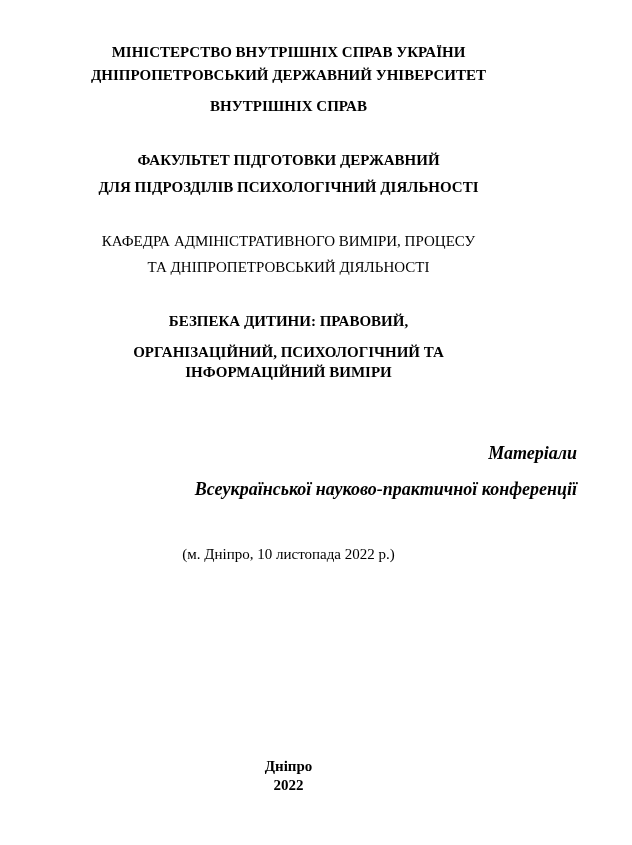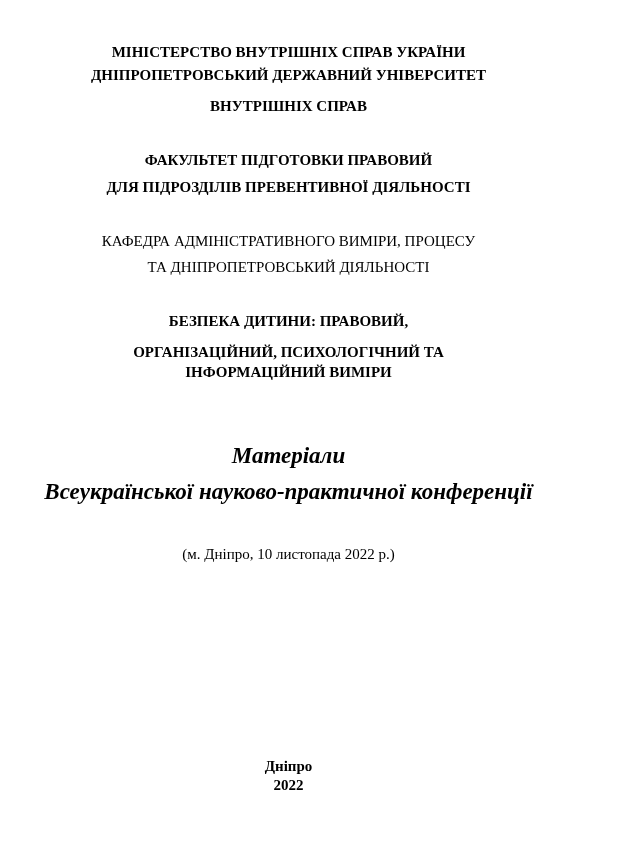--- a/index.html
+++ b/index.html
@@ -1,33 +1,33 @@
 <!DOCTYPE html>
 <html><head>
 <meta charset="utf-8">
 <style>
   html, body { margin: 0; padding: 0; background: #ffffff; }
   body { width: 632px; height: 845px; position: relative; overflow: hidden;
          font-family: "Liberation Serif", "DejaVu Serif", serif; color: #000; }
   .line { position: absolute; left: 0; width: 577px; text-align: center; white-space: nowrap; }
   .b { font-weight: bold; }
   .f15 { font-size: 15px; }
-  .f18 { font-size: 23px; }
+  .f18 { font-size: 18px; text-align: right; }
   .it { font-style: italic; font-weight: bold; }
 </style>
 </head>
 <body>
 
 <div>
   <div class="line b f15" style="top:44px">МІНІСТЕРСТВО ВНУТРІШНІХ СПРАВ УКРАЇНИ</div>
   <div class="line b f15" style="top:67px">ДНІПРОПЕТРОВСЬКИЙ ДЕРЖАВНИЙ УНІВЕРСИТЕТ</div>
   <div class="line b f15" style="top:98px">ВНУТРІШНІХ СПРАВ</div>
 
-  <div class="line b f15" style="top:152px">ФАКУЛЬТЕТ ПІДГОТОВКИ ПРАВОВИЙ</div>
-  <div class="line b f15" style="top:179px">ДЛЯ ПІДРОЗДІЛІВ ПРЕВЕНТИВНОЇ ДІЯЛЬНОСТІ</div>
+  <div class="line b f15" style="top:152px">ФАКУЛЬТЕТ ПІДГОТОВКИ ДЕРЖАВНИЙ</div>
+  <div class="line b f15" style="top:179px">ДЛЯ ПІДРОЗДІЛІВ ПСИХОЛОГІЧНИЙ ДІЯЛЬНОСТІ</div>
 
   <div class="line f15" style="top:233px">КАФЕДРА АДМІНІСТРАТИВНОГО ВИМІРИ, ПРОЦЕСУ</div>
   <div class="line f15" style="top:259px">ТА ДНІПРОПЕТРОВСЬКИЙ ДІЯЛЬНОСТІ</div>
 
   <div class="line b f15" style="top:313px">БЕЗПЕКА ДИТИНИ: ПРАВОВИЙ,</div>
   <div class="line b f15" style="top:344px">ОРГАНІЗАЦІЙНИЙ, ПСИХОЛОГІЧНИЙ ТА</div>
   <div class="line b f15" style="top:364px">ІНФОРМАЦІЙНИЙ ВИМІРИ</div>
 
   <div class="line it f18" style="top:443px">Матеріали</div>
   <div class="line it f18" style="top:479px">Всеукраїнської науково-практичної конференції</div>

